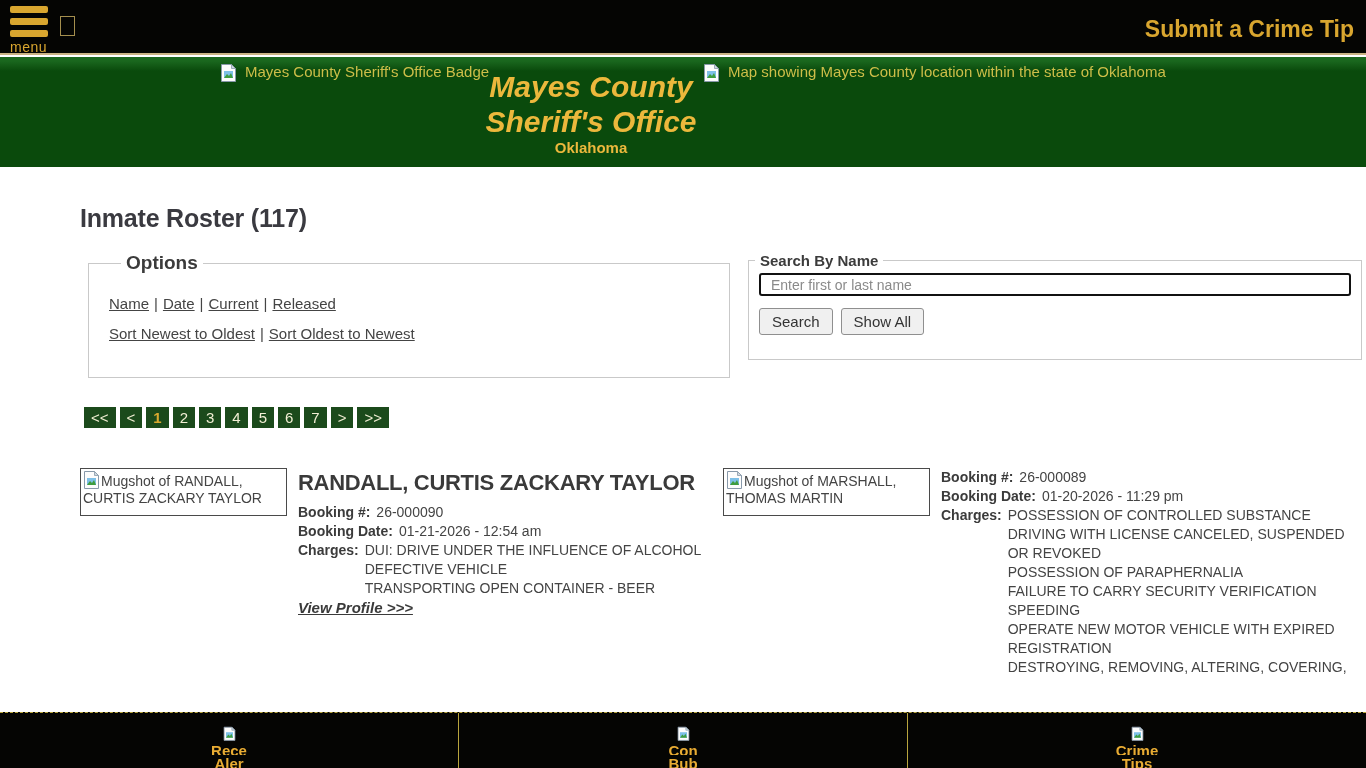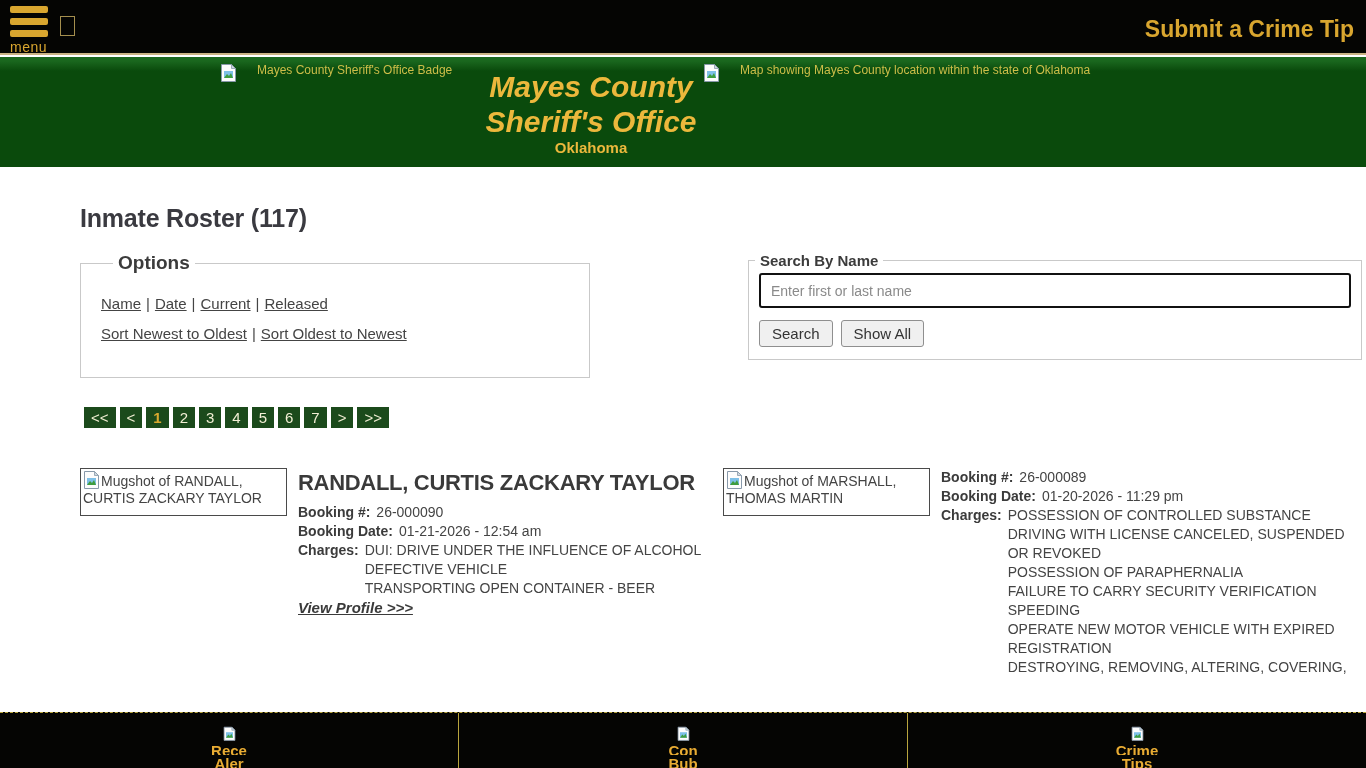--- a/index.html
+++ b/index.html
@@ -27,46 +27,46 @@
     position:absolute; right:12px; top:16px; color:#D9A62F;
     font-size:23px; font-weight:bold; text-decoration:none;
   }
 
   
   .greenband {
     position:absolute; left:0; top:57px; width:1366px; height:110px;
     background:linear-gradient(#1A671E 0, #1A671E 4px, #0A4A0C 14px, #0A4A0C 100%);
   }
   .alt-text {
-    position:absolute; top:6px; color:#CDBE49; font-size:12px;
-    display:flex; align-items:flex-start; gap:20px; white-space:nowrap;
+    position:absolute; top:6px; color:#CDBE49; font-size:15px;
+    display:flex; align-items:flex-start; gap:8px; white-space:nowrap;
   }
   .alt-badge { left:220px; }
   .alt-map   { left:703px; }
   .band-title { position:absolute; left:441px; top:12px; width:300px; text-align:center; color:#ECB83C; }
   .band-title .t1, .band-title .t2 { font-size:30px; font-weight:bold; font-style:italic; line-height:35px; }
   .band-title .t3 { font-size:15px; font-weight:bold; line-height:17px; }
 
   
   .h1 {
     position:absolute; left:80px; top:204px; font-size:25px; font-weight:bold;
     color:#3A3A40; letter-spacing:-.2px;
   }
   fieldset { border:1px solid #C9C9C9; }
   legend { font-weight:bold; color:#3B3B3B; padding:0 5px; }
-  .options-box { position:absolute; left:80px; top:252px; width:510px; height:126px; padding:8px 0 0 20px; }
+  .options-box { position:absolute; left:88px; top:252px; width:642px; height:126px; padding:8px 0 0 20px; }
   .options-box legend { font-size:19px; margin-left:12px; }
   .link-row { font-size:15px; color:#444; margin-top:13px; }
   .link-row a { color:#444; text-decoration:underline; cursor:pointer; }
   .sep { color:#444; padding:0 5px; }
 
   .search-box { position:absolute; left:748px; top:252px; width:614px; height:108px; padding:4px 10px 0 10px; }
   .search-box legend { font-size:15px; margin-left:-4px; }
   .search-input {
-    width:100%; height:35px; border:2px solid #111; border-radius:3px;
+    width:100%; height:23px; border:2px solid #111; border-radius:3px;
     font-size:14px; padding:0 10px; color:#333; font-family:"Liberation Sans", sans-serif;
   }
   .search-input::placeholder { color:#8A8A8A; }
   .btn-row { margin-top:12px; display:flex; gap:8px; }
   .btn {
     background:#F0F0F0; border:1px solid #8F8F8F; border-radius:3px;
     font-size:15px; color:#333; padding:4px 12px; cursor:pointer;
     font-family:"Liberation Sans", sans-serif;
   }
 

